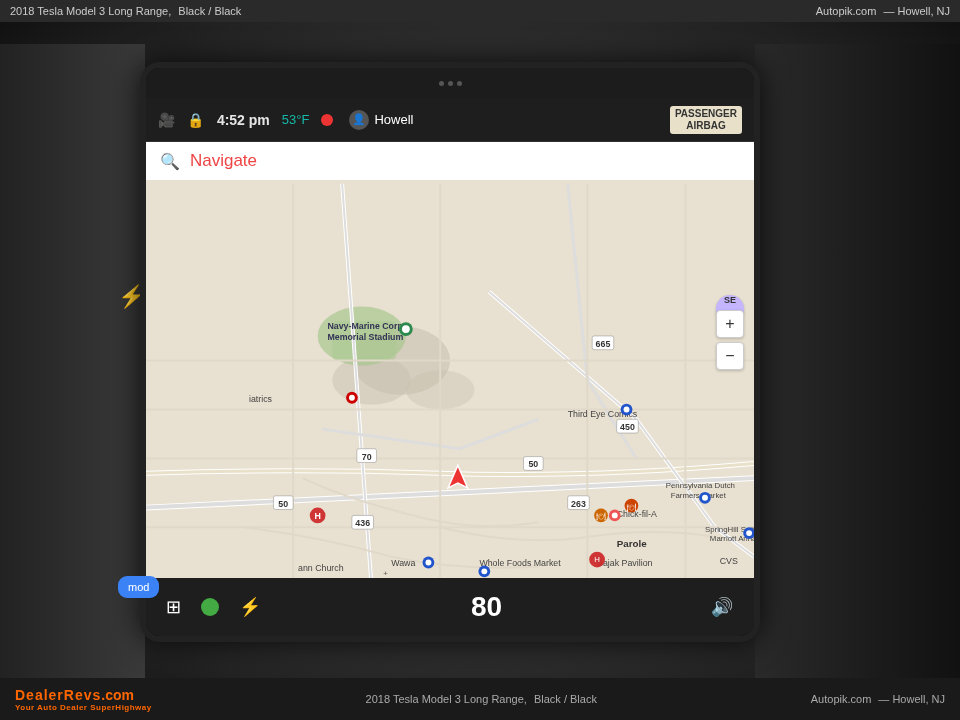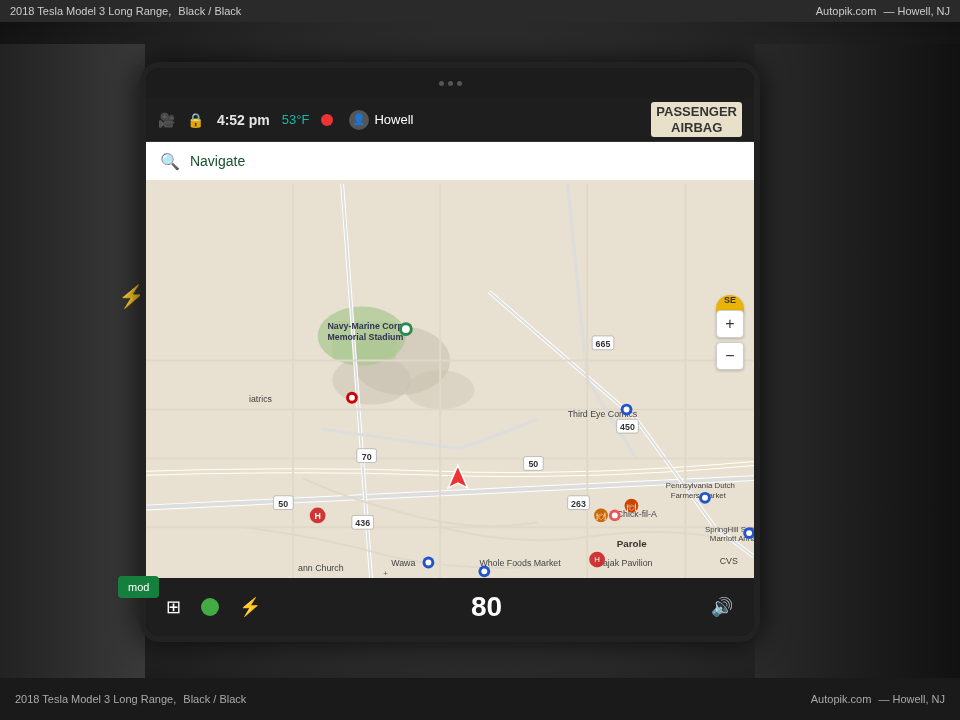--- a/index.html
+++ b/index.html
@@ -142,21 +142,21 @@
     }
     .status-right {
       margin-left: auto;
       display: flex;
       align-items: center;
       gap: 8px;
     }
     .passenger-badge {
       background: #e8e0c8;
       color: #333;
-      font-size: 13px;
+      font-size: 10px;
       padding: 2px 5px;
       border-radius: 3px;
       font-weight: bold;
       text-align: center;
       line-height: 1.2;
     }
 
     
     #search-bar {
       position: absolute;
@@ -169,22 +169,22 @@
       align-items: center;
       padding: 0 14px;
       gap: 10px;
       box-shadow: 0 2px 4px rgba(0,0,0,0.2);
     }
     .search-icon-text {
       color: #888;
       font-size: 16px;
     }
     .search-text {
-      color: #14532d;
-      font-size: 14px;
+      color: #ef4444;
+      font-size: 17px;
     }
 
     
     #map-area {
       position: absolute;
       top: 112px;
       left: 0;
       width: 100%;
       height: 410px;
       background: #e8e0d0;
@@ -223,21 +223,21 @@
       box-shadow: 0 1px 3px rgba(0,0,0,0.2);
     }
 
     
     #compass {
       position: absolute;
       right: 10px;
       top: 115px;
       width: 28px;
       height: 28px;
-      background: #eab308;
+      background: #c4b5fd;
       border-radius: 50%;
       display: flex;
       align-items: flex-start;
       justify-content: center;
       font-size: 9px;
       color: #333;
       font-weight: bold;
       box-shadow: 0 1px 3px rgba(0,0,0,0.2);
     }
 
@@ -350,24 +350,24 @@
       top: 240px;
       color: #f80;
       font-size: 22px;
     }
 
     
     #mode-button {
       position: absolute;
       left: 118px;
       bottom: 80px;
-      background: #15803d;
+      background: #3b82f6;
       color: #fff;
       padding: 5px 10px;
-      border-radius: 4px;
+      border-radius: 9px;
       font-size: 11px;
     }
   </style>
 </head>
 <body>
 
 <div id="top-bar">
   <span class="title">
     <span>2018 Tesla Model 3 Long Range,</span>
     <span style="margin-left:4px;">Black / Black</span>
@@ -571,20 +571,27 @@
       <span id="volume-icon">🔊</span>
     </div>
   </div>
 
   <div id="mode-button">
     <span>mod</span>
   </div>
 </div>
 
 <div id="bottom-bar">
+  <div id="dealerrevs-logo">
+    <div style="display:flex;align-items:baseline;gap:0;">
+      <span class="logo-main">DealerRevs</span>
+      <span style="color:#ff6600;font-size:14px;font-weight:900;">.com</span>
+    </div>
+    <div class="logo-sub">Your Auto Dealer SuperHighway</div>
+  </div>
   <div id="bottom-title">
     <span>2018 Tesla Model 3 Long Range,</span>
     <span style="margin-left:4px;">Black / Black</span>
   </div>
   <div id="bottom-location">
     <span>Autopik.com</span>
     <span style="margin-left:4px;">— Howell, NJ</span>
   </div>
 </div>
 

